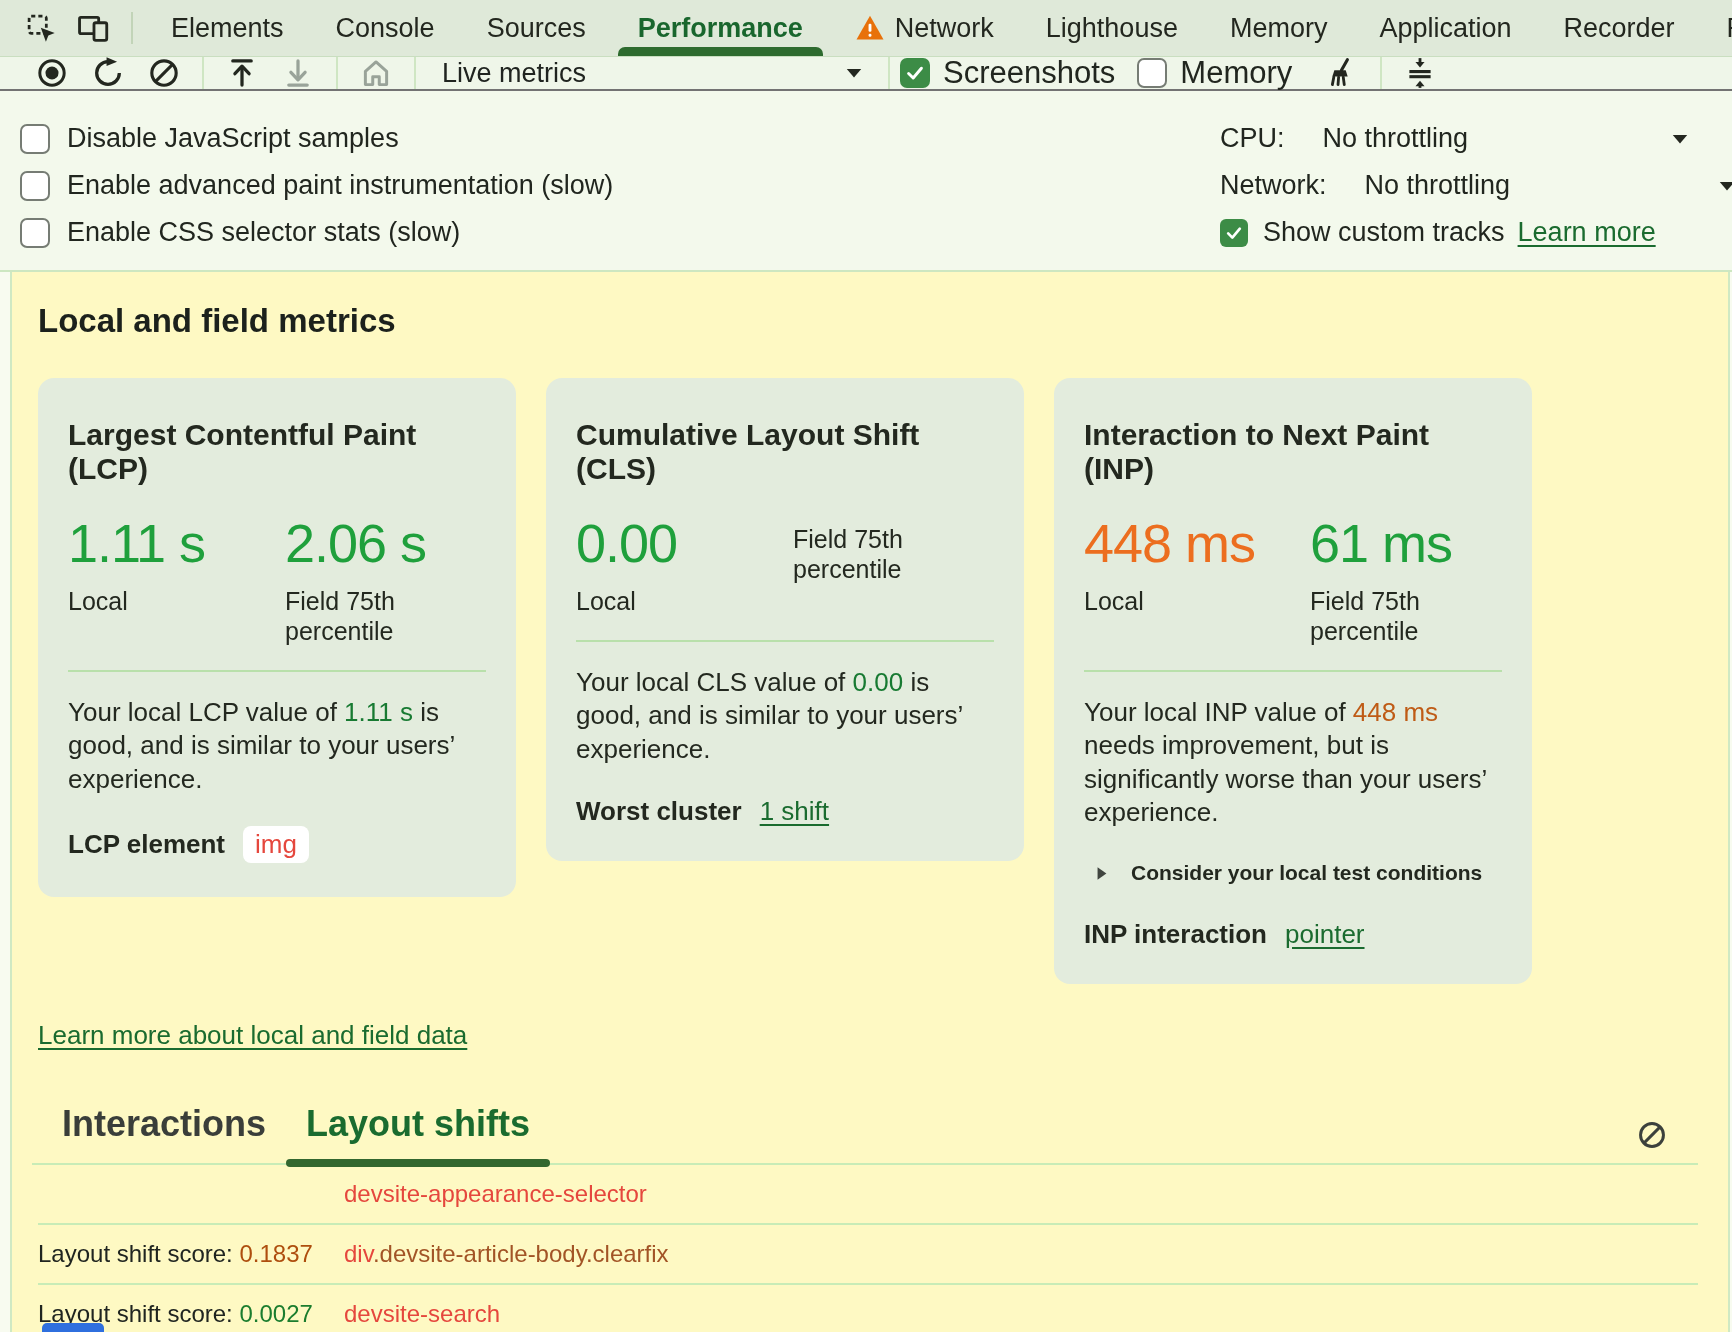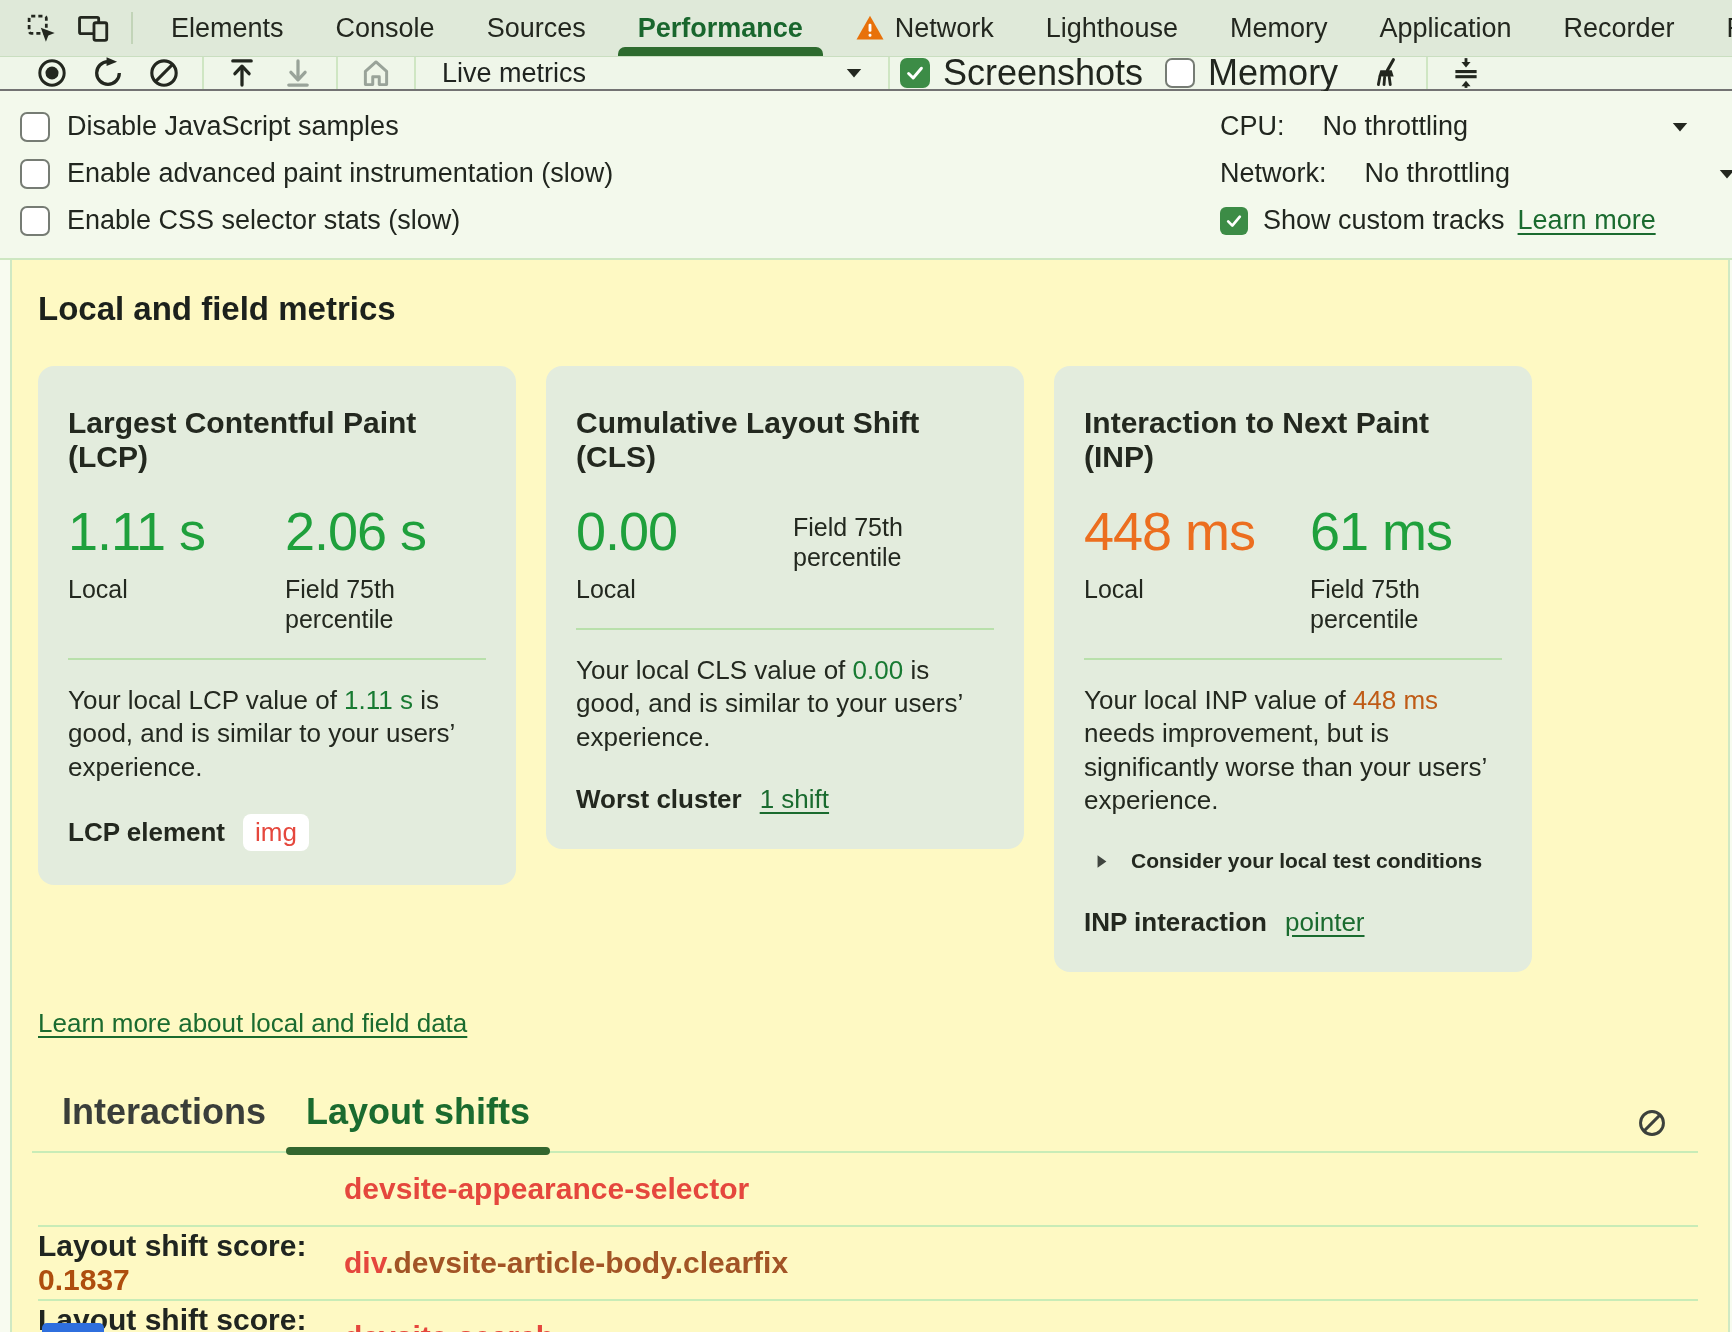--- a/index.html
+++ b/index.html
@@ -39,26 +39,26 @@
   }
   .tool-btn { display:flex; align-items:center; justify-content:center; padding:0 11px; color:#23271f; }
   .tool-btn.disabled { color:#99a399; }
   .tool-sep { width:2px; height:32px; background:#cfe6c3; margin:0 10px; flex:none; }
   .live-metrics { display:flex; align-items:center; width:452px; padding:0 12px 0 16px; font-size:27px; color:#202420; }
   .live-metrics .caret { margin-left:auto; display:flex; color:#23271f; }
   .cb { width:30px; height:30px; border-radius:7px; flex:none;
         display:flex; align-items:center; justify-content:center; }
   .cb.unchecked { background:#fff; border:2px solid #767c74; }
   .cb.checked { background:#3c8c46; }
-  .cb-label { font-size:36px; margin:0 22px 0 13px; }
+  .cb-label { font-size:31px; margin:0 22px 0 13px; }
 
   
   .settings {
     flex:none; display:flex; justify-content:space-between;
-    background:#f3f9ec; border-bottom:2px solid #cde7c1; padding:12px 0 14px;
+    background:#f3f9ec; border-bottom:2px solid #cde7c1; padding:24px 0 14px;
   }
   .settings-left { padding-left:20px; }
   .set-row { height:47px; display:flex; align-items:center; gap:17px; font-size:27px; }
   .settings-right { width:512px; }
   .sr-row { height:47px; display:flex; align-items:center; position:relative; font-size:27px; }
   .sr-label { margin-right:38px; }
   .sr-caret { position:absolute; display:flex; color:#23271f; }
   .sr-caret.cpu { right:40px; }
   .sr-caret.net { right:-7px; }
   .green-link { color:#1a6b2f; text-decoration:underline; text-underline-offset:4px; cursor:pointer; }
@@ -102,21 +102,21 @@
     border-bottom:2px solid #c8ecb7; display:flex; align-items:flex-end;
   }
   .stab { font-size:36px; font-weight:600; padding:0 20px 18px; position:relative; color:#3a3e3a; cursor:pointer; }
   .stab.active { color:#1a6b2f; }
   .stab.active::after {
     content:""; position:absolute; left:0; right:0; bottom:-4px; height:8px;
     background:#33672f; border-radius:8px;
   }
   .clear-shifts { position:absolute; right:30px; bottom:12px; color:#3c413c; display:flex; cursor:pointer; }
 
-  .shift-row { height:72px; display:flex; align-items:center; padding-left:26px; font-size:30px;font-weight:bold; }
+  .shift-row { height:58px; display:flex; align-items:center; padding-left:26px; font-size:24px; }
   .score-cell { width:306px; flex:none; color:#202520; }
   .score-val.orange { color:#ae4e0e; }
   .score-val.green { color:#1b7d2e; }
   .el-cell { cursor:pointer; }
   .el-red { color:#e5473d; }
   .el-brown { color:#a25426; }
   .div-full { border-bottom:2px solid #c8ecb7; margin:0 30px 0 26px; }
 
   .blue-bar { position:absolute; left:30px; bottom:0; width:62px; height:9px;
               background:#2f6fde; border-radius:5px 5px 0 0; }

